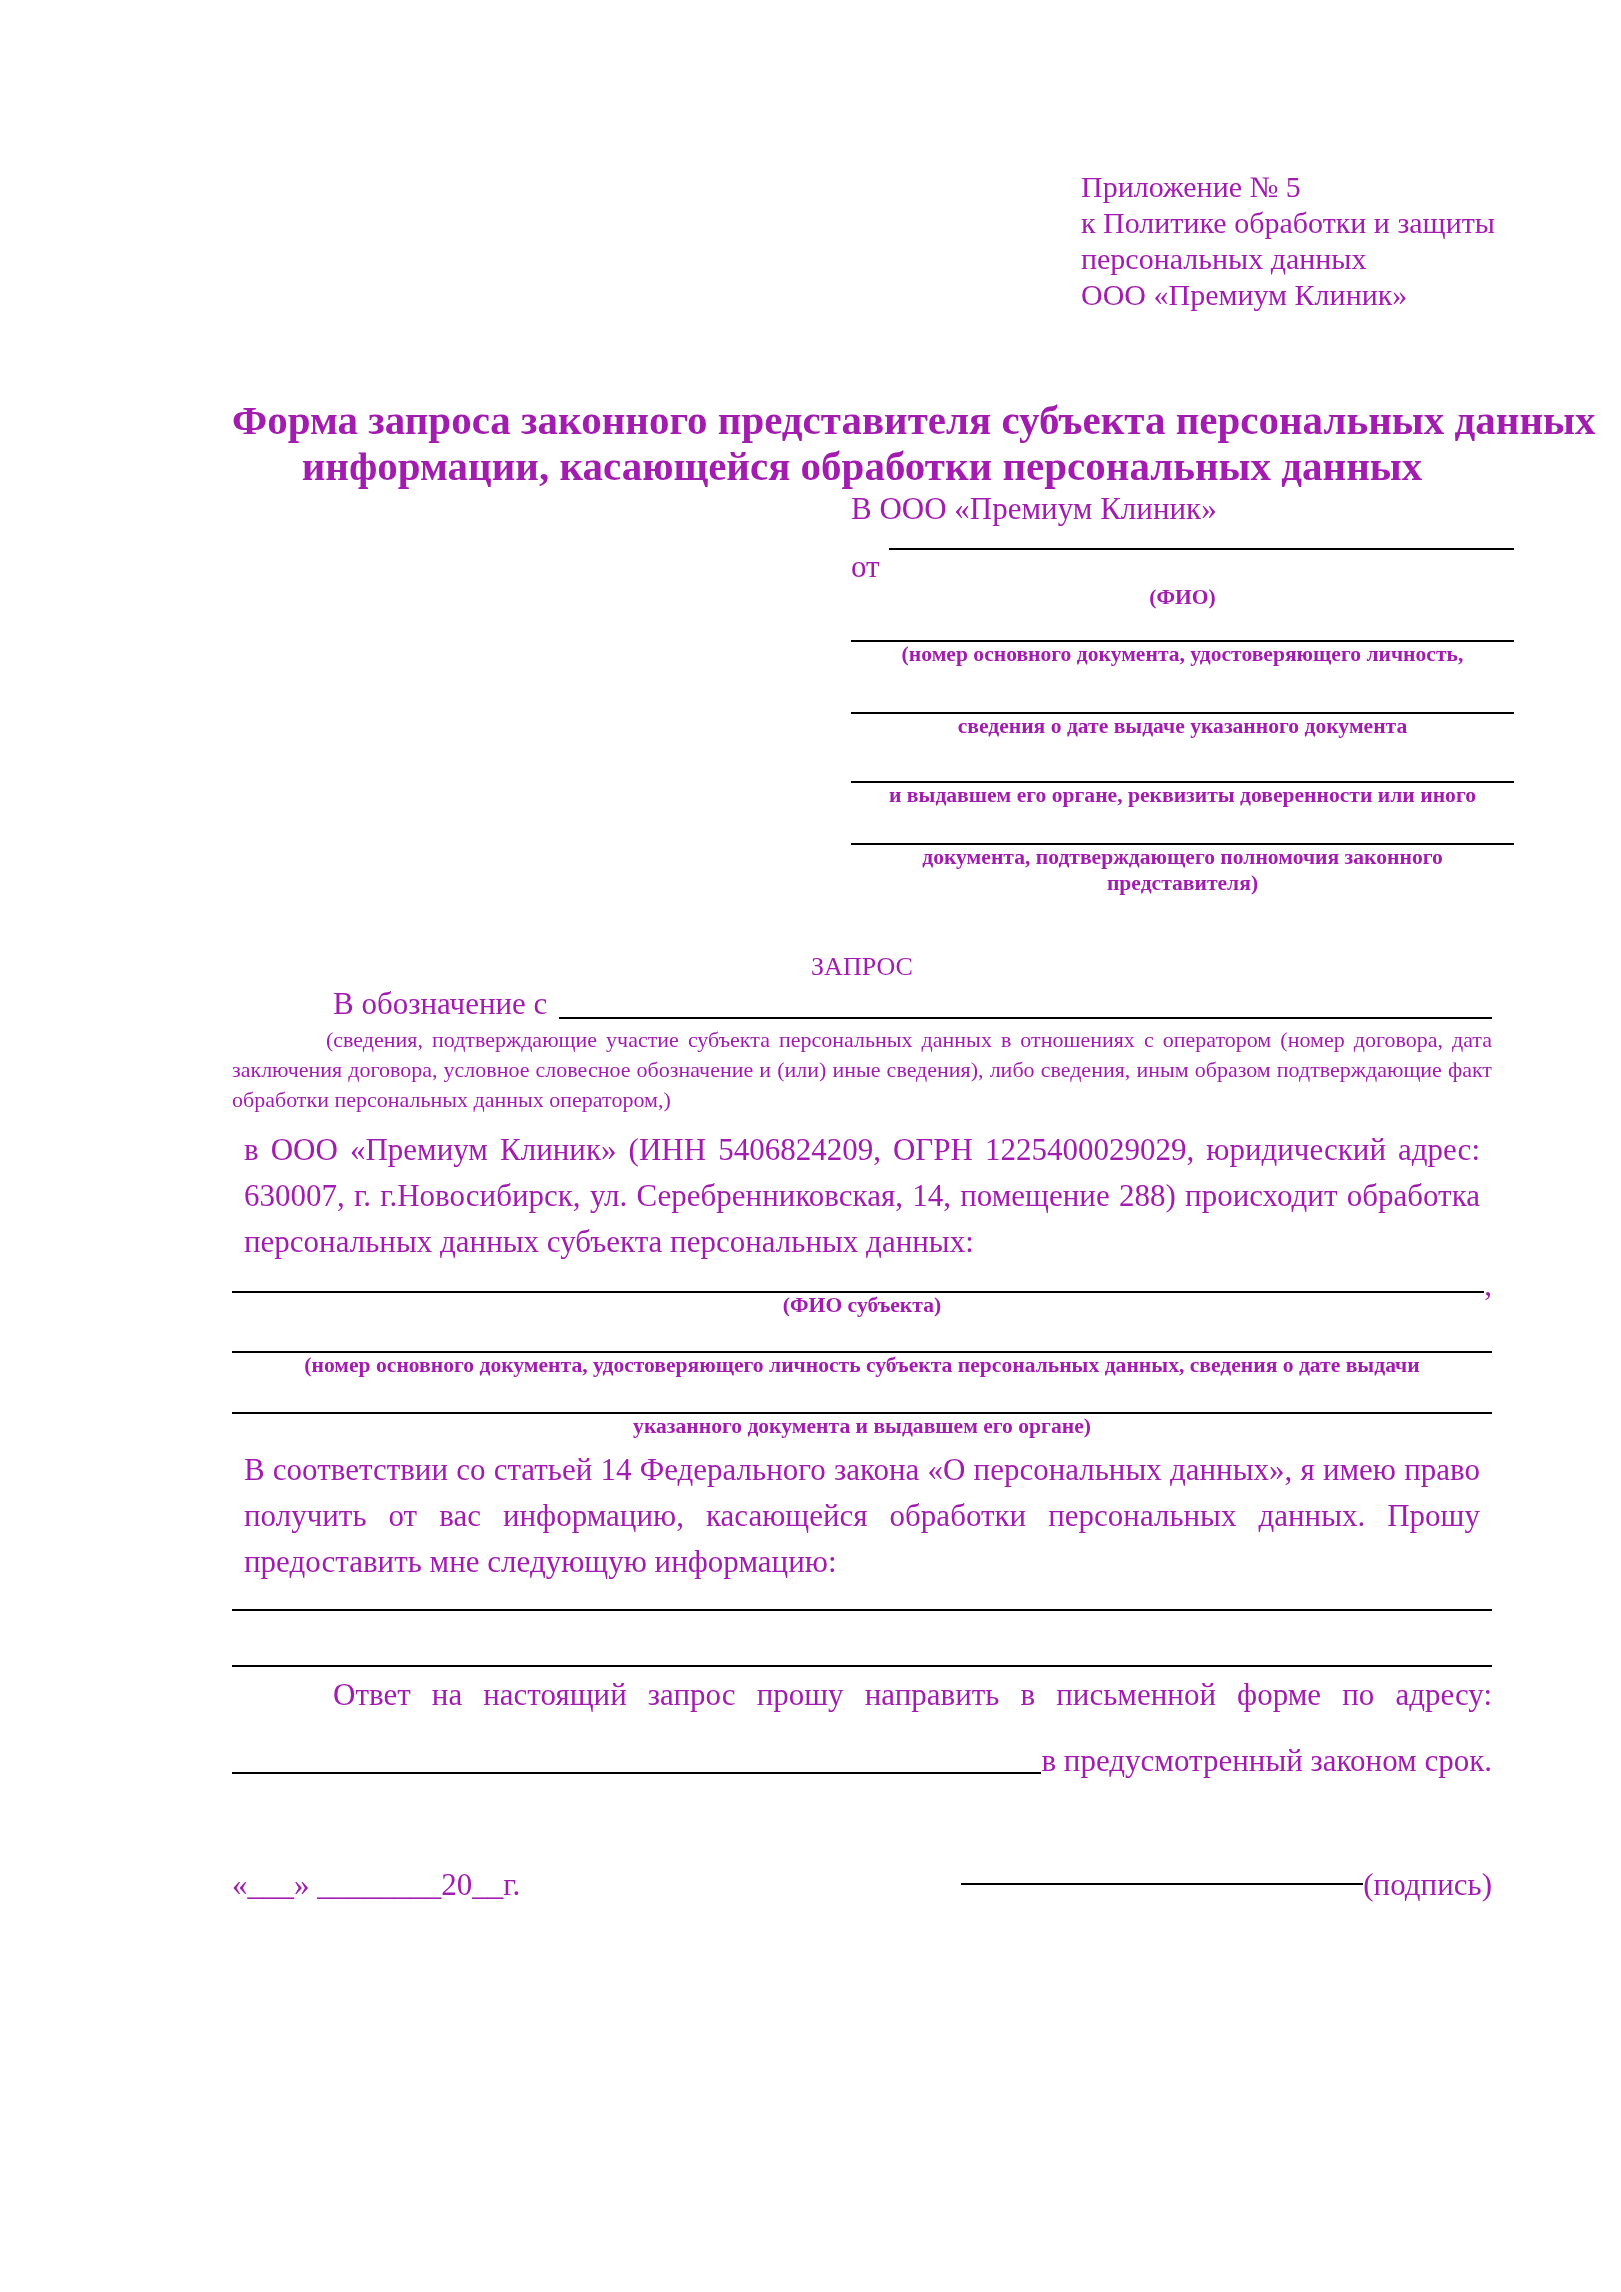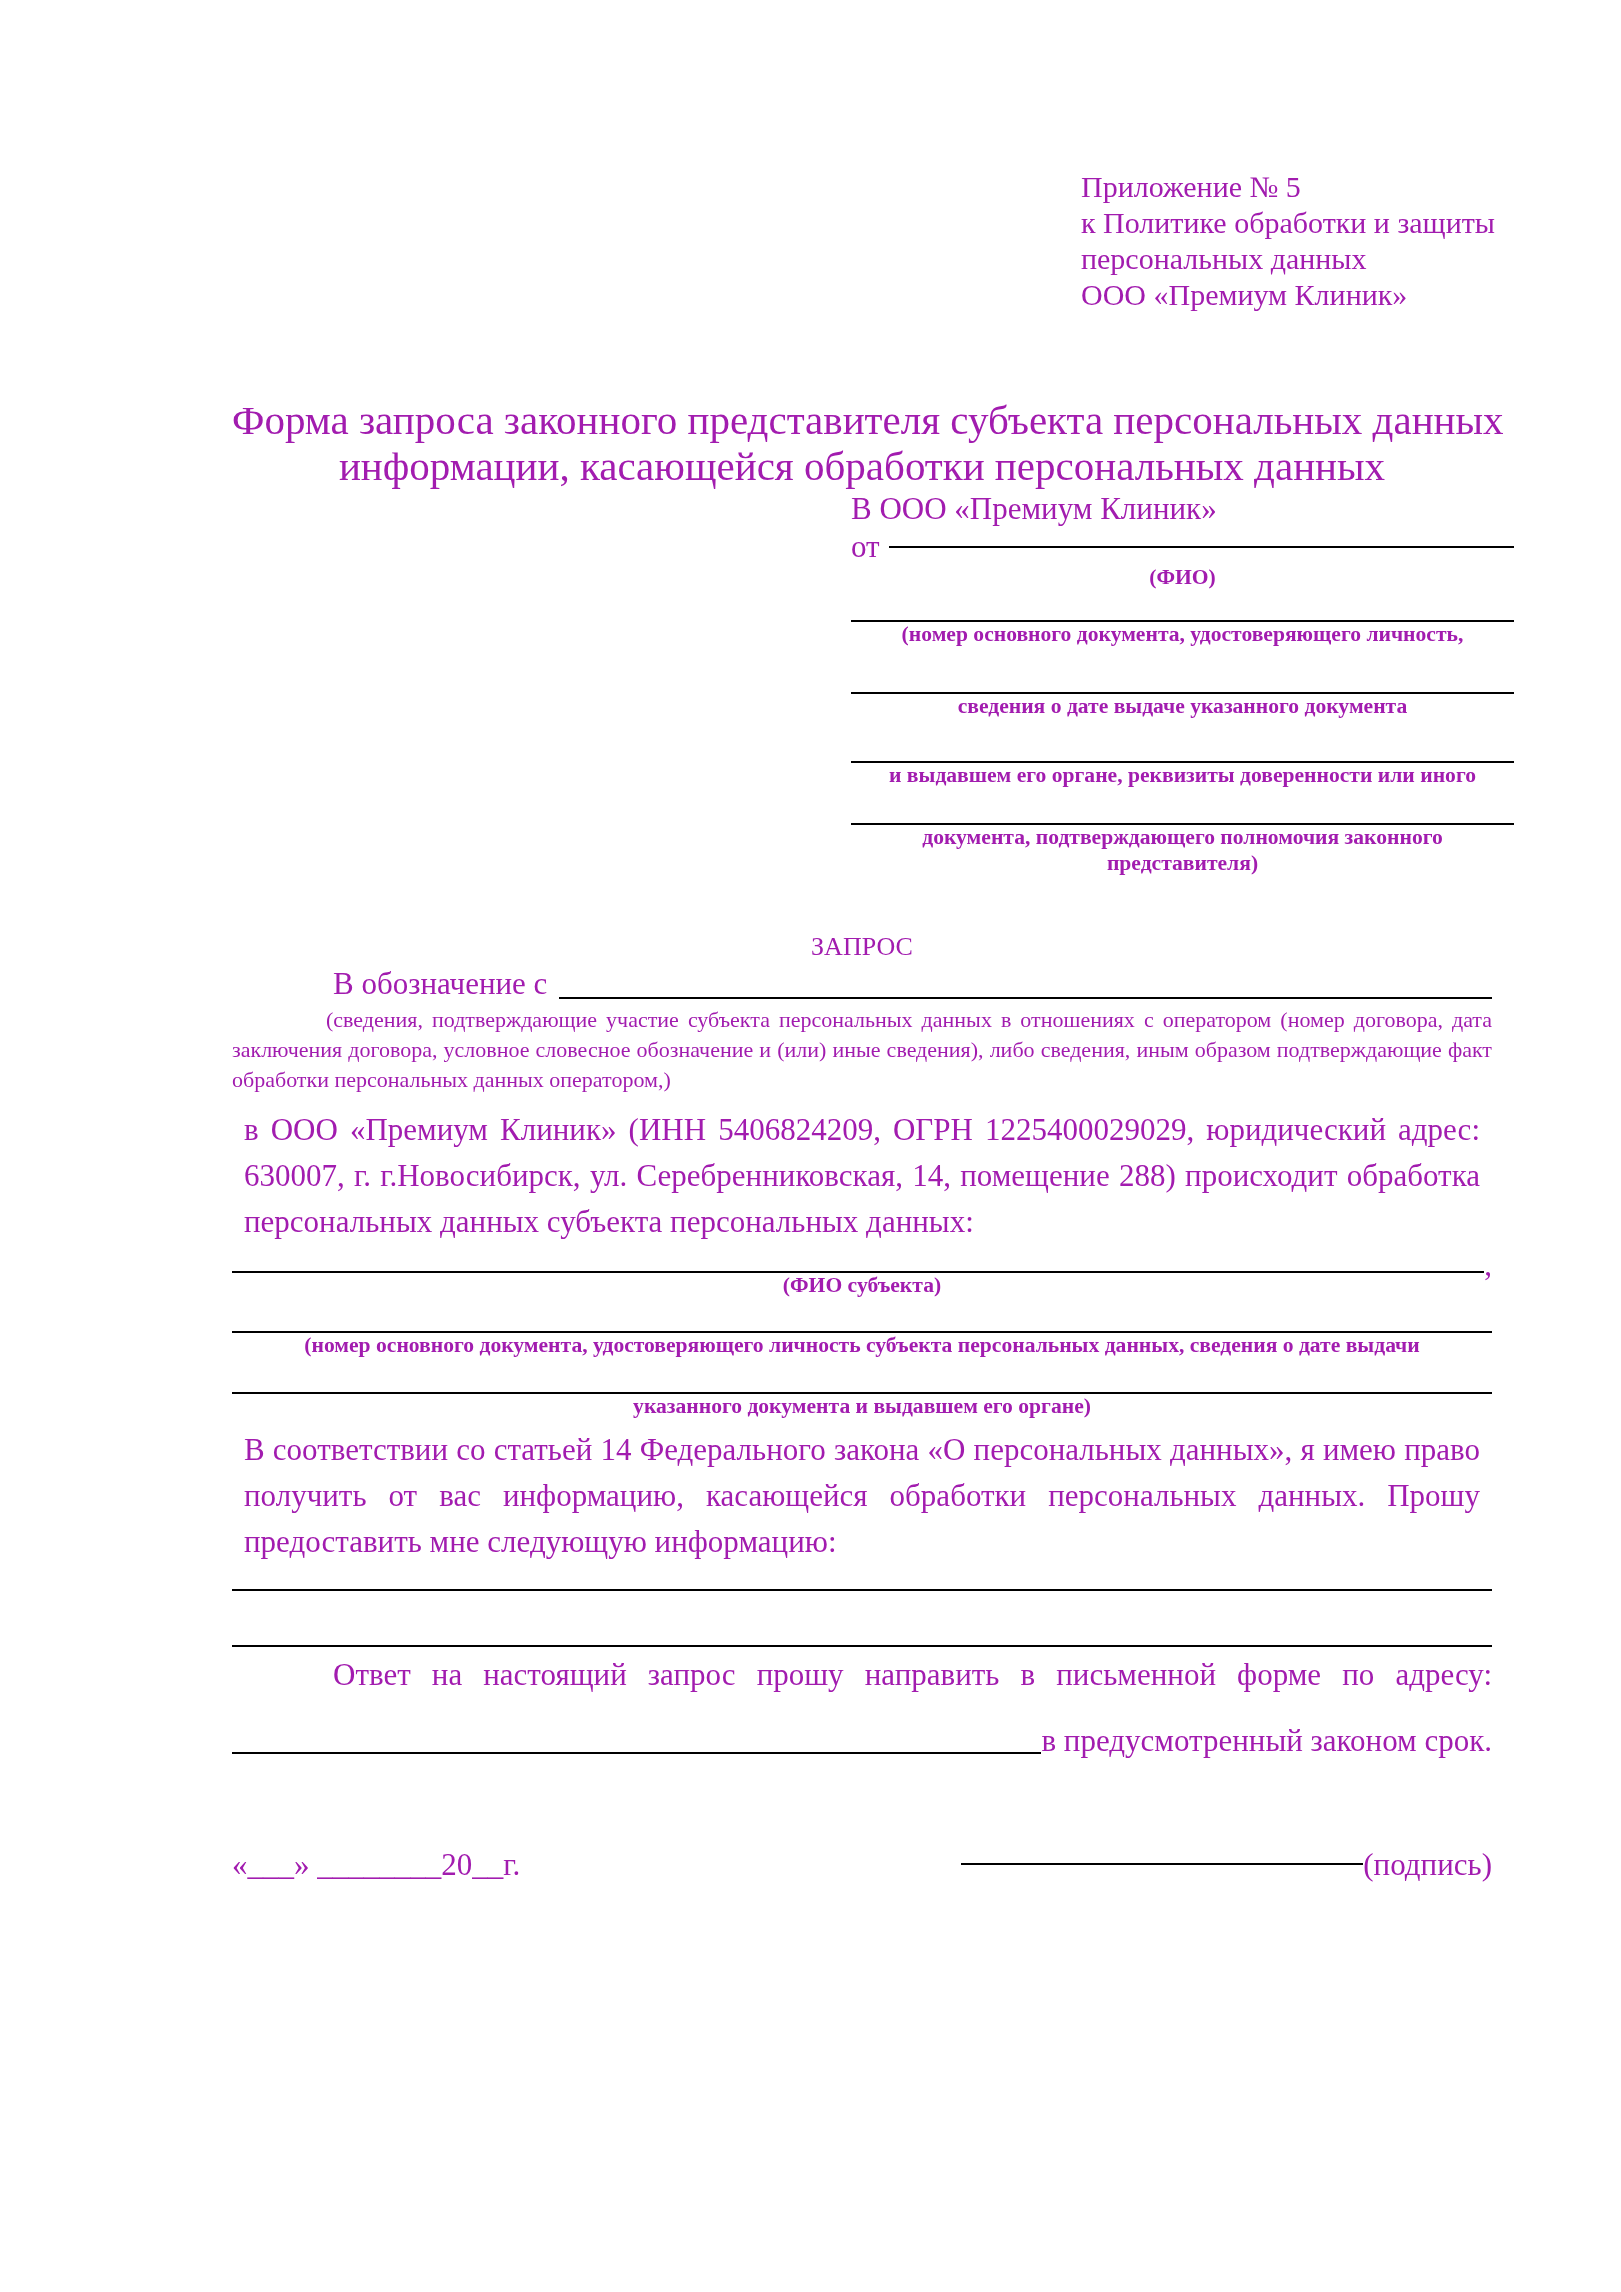--- a/index.html
+++ b/index.html
@@ -21,34 +21,34 @@
     margin-left: 849px;
     line-height: 36px;
     font-size: 30px;
   }
   .header-block div { white-space: nowrap; }
 
   
   .doc-title {
     margin-top: 84px;
     text-align: center;
-    font-weight: normal;
+    font-weight: bold;
     font-size: 41px;
     line-height: 46px;
   }
   .doc-title div { white-space: nowrap; }
 
   
   .addressee {
     margin-left: 619px;
     width: 663px;
     font-size: 31px;
   }
   .addr-org { line-height: 39px; white-space: nowrap; }
-  .from-row { display: flex; height: 37px; align-items: center; }
+  .from-row { display: flex; height: 37px; align-items: flex-start; margin-top: 20px; }
   .from-label { line-height: 37px; padding-right: 9.8px; }
   .fill { flex: 1 1 auto; border-bottom: 2.9px solid #000; }
   .cap {
     font-size: 21.6px;
     line-height: 25.5px;
     text-align: center;
     font-weight: bold;
   }
   .blank { border-bottom: 2.9px solid #000; }
   .blank.h30 { height: 29px; }

